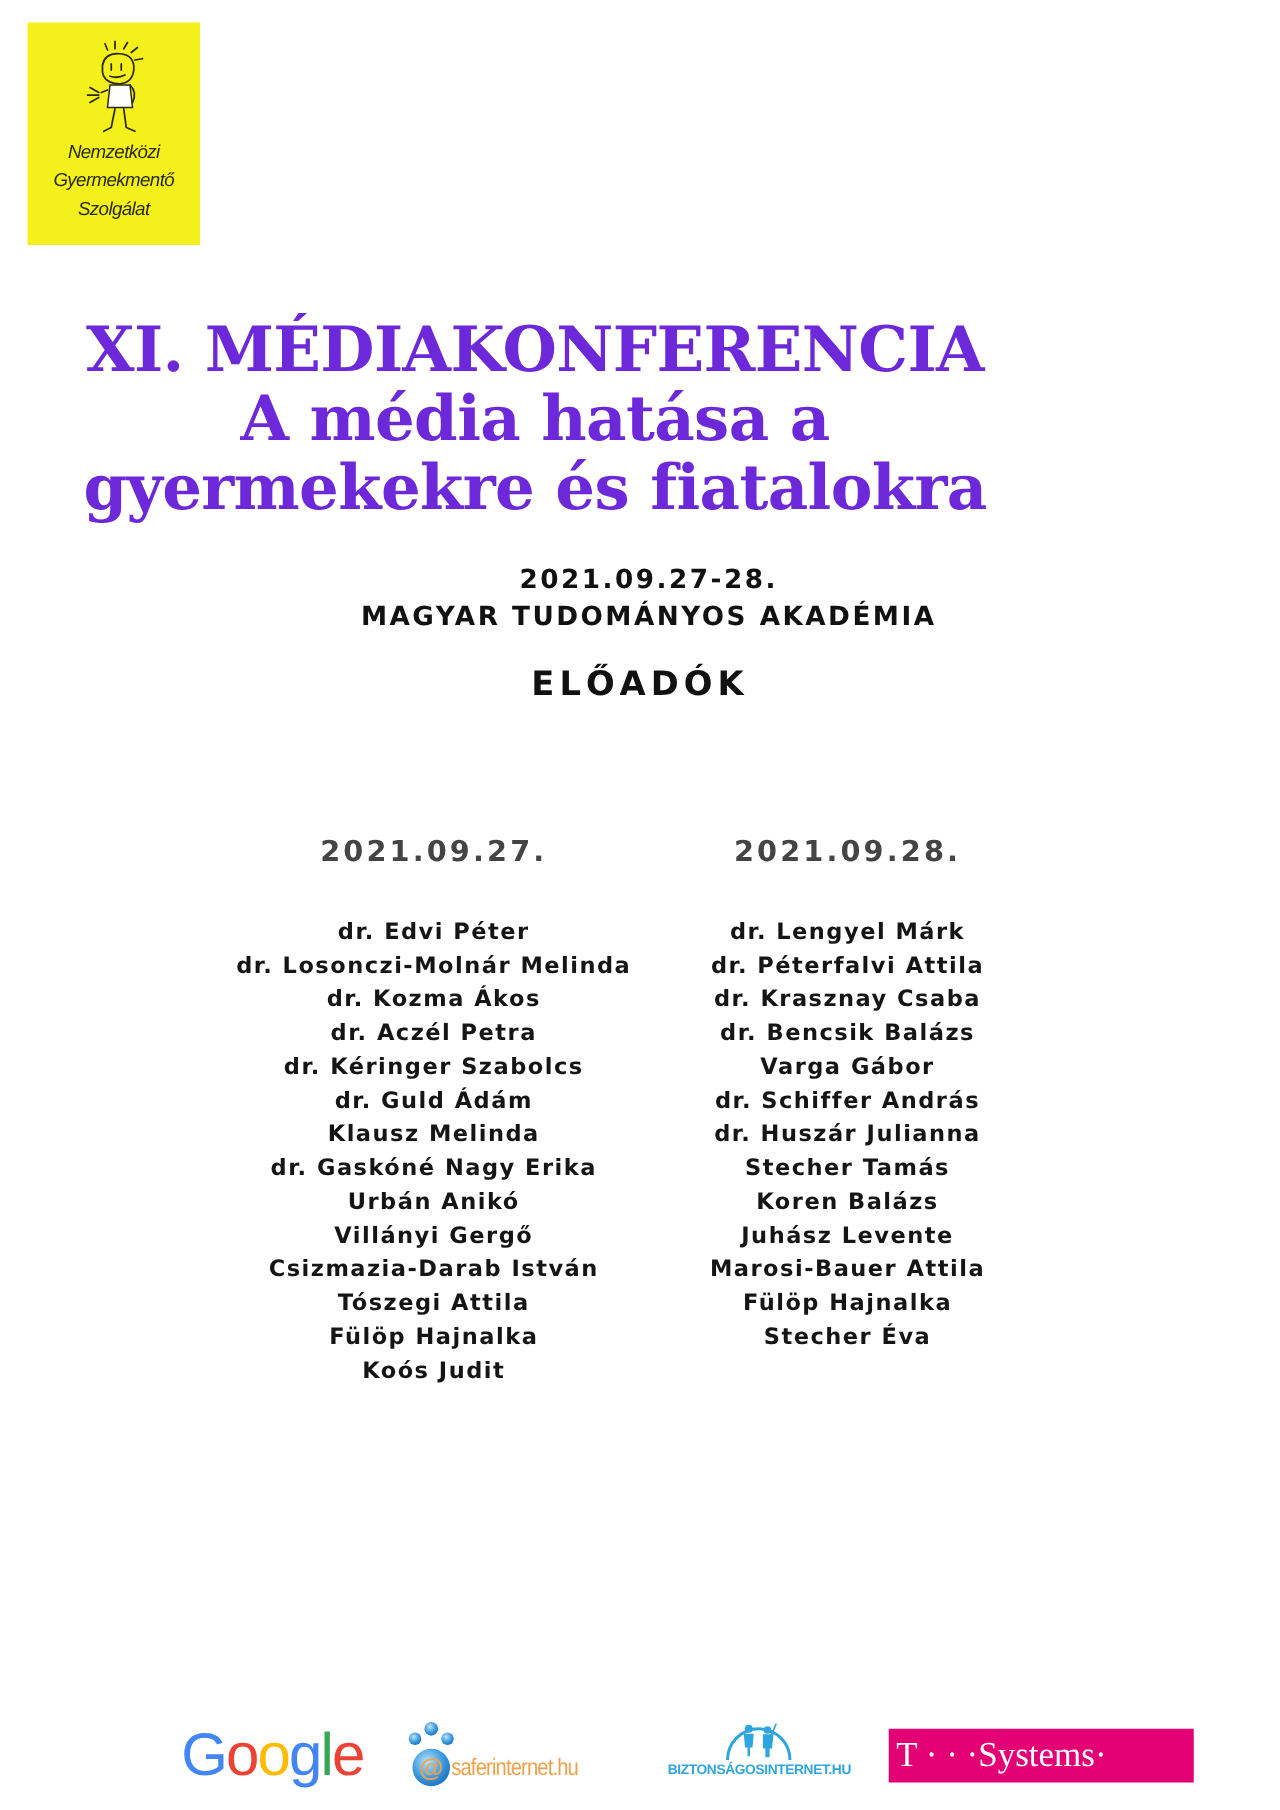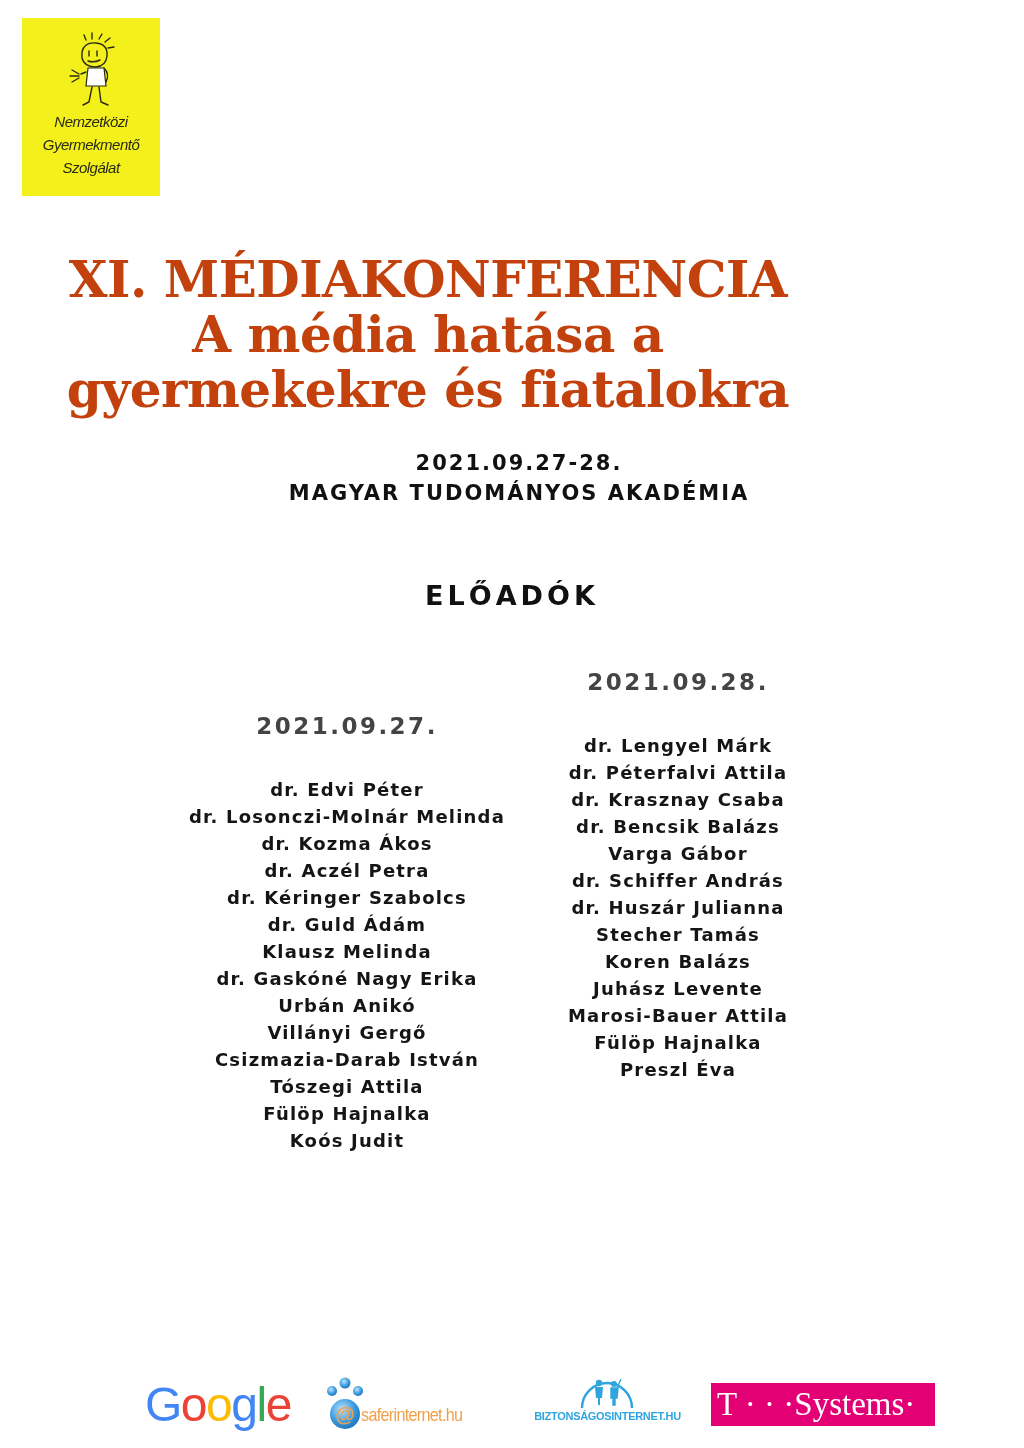--- a/index.html
+++ b/index.html
@@ -12,36 +12,36 @@
     }
     .logo-figure { position: absolute; left: 42px; top: 14px; width: 62px; height: 80px; }
     .logo-text {
       position: absolute; left: 0; width: 138px; text-align: center;
       font-family: "Liberation Sans", sans-serif; color: #2a2a10; font-size: 15px;
       letter-spacing: -0.5px; line-height: 23px; top: 92px; font-style: italic;
     }
 
     .title {
       position: absolute; left: 0; width: 856px; top: 252px; text-align: center;
-      font-family: "DejaVu Serif", serif; font-weight: bold; color: #c2410c;
+      font-family: "DejaVu Serif", serif; font-weight: bold; color: #6d28d9;
       font-size: 50px; line-height: 55px; letter-spacing: -0.5px;
     }
     .subinfo {
       position: absolute; left: 0; width: 1024px; top: 448px; text-align: center;
       font-family: "DejaVu Sans", sans-serif; font-weight: bold; font-size: 21px;
       line-height: 30px; letter-spacing: 2px; color: #111; padding-left: 14px;
     }
     .section-title {
       position: absolute; left: 0; width: 1024px; top: 532px; text-align: center;
       font-family: "DejaVu Sans", sans-serif; font-weight: bold; font-size: 27px;
-      letter-spacing: 4px; color: #111; margin-top: 48px;
+      letter-spacing: 4px; color: #111;
     }
 
     .col { position: absolute; top: 664px; width: 360px; text-align: center; }
-    .col-1 { left: 167px; margin-top: 44px; }
+    .col-1 { left: 167px; }
     .col-2 { left: 498px; }
     .col-date {
       font-family: "DejaVu Sans", sans-serif; font-weight: bold; font-size: 23px;
       letter-spacing: 2.5px; color: #444444; height: 68px; line-height: 36px;
     }
     .names { list-style: none; }
     .names li {
       font-family: "DejaVu Sans", sans-serif; font-weight: bold; font-size: 18px;
       line-height: 27px; letter-spacing: 1.2px; color: #151515; white-space: nowrap;
     }
@@ -59,22 +59,22 @@
       font-size: 19px; color: #F0A04B; letter-spacing: -0.8px; transform: scaleX(0.85);
       transform-origin: left center;
     }
     .sp-bizt { left: 525px; top: 0px; width: 165px; height: 60px; }
     .sp-bizt-text {
       position: absolute; left: 0; top: 40px; width: 165px; text-align: center;
       font-family: "Liberation Sans", sans-serif; font-weight: bold; font-size: 11px;
       color: #2FA5DF; letter-spacing: -0.3px;
     }
     .sp-tsys {
-      left: 711px; top: 13px; width: 224px; height: 43px; background: #E20074;
-      color: #fff; font-family: "Liberation Serif", serif; font-size: 33px;
+      left: 711px; top: 13px; width: 244px; height: 43px; background: #E20074;
+      color: #fff; font-family: "Liberation Serif", serif; font-size: 28px;
       line-height: 43px; padding-left: 6px; white-space: nowrap; overflow: hidden;
     }
   </style>
 </head>
 <body>
 
 <div class="logo-box">
   <svg class="logo-figure" viewBox="0 0 62 80">
     <g fill="none" stroke="#2a2a10" stroke-width="1.4" stroke-linecap="round">
       <path d="M18 20 Q20 10 32 11 Q44 12 43 24 Q42 34 32 35 Q20 35 18 26 Z"></path>
@@ -135,21 +135,21 @@
     <li>dr. Krasznay Csaba</li>
     <li>dr. Bencsik Balázs</li>
     <li>Varga Gábor</li>
     <li>dr. Schiffer András</li>
     <li>dr. Huszár Julianna</li>
     <li>Stecher Tamás</li>
     <li>Koren Balázs</li>
     <li>Juhász Levente</li>
     <li>Marosi-Bauer Attila</li>
     <li>Fülöp Hajnalka</li>
-    <li>Preszl Éva</li>
+    <li>Stecher Éva</li>
   </ul>
 </div>
 
 <div class="sponsors">
   <div class="sp sp-google">
     <span style="color:#4285F4">G</span><span style="color:#EA4335">o</span><span style="color:#FBBC05">o</span><span style="color:#4285F4">g</span><span style="color:#34A853">l</span><span style="color:#EA4335">e</span>
   </div>
 
   <div class="sp sp-safer">
     <svg width="40" height="60" viewBox="0 0 40 60" style="position:absolute;left:0;top:0;">

